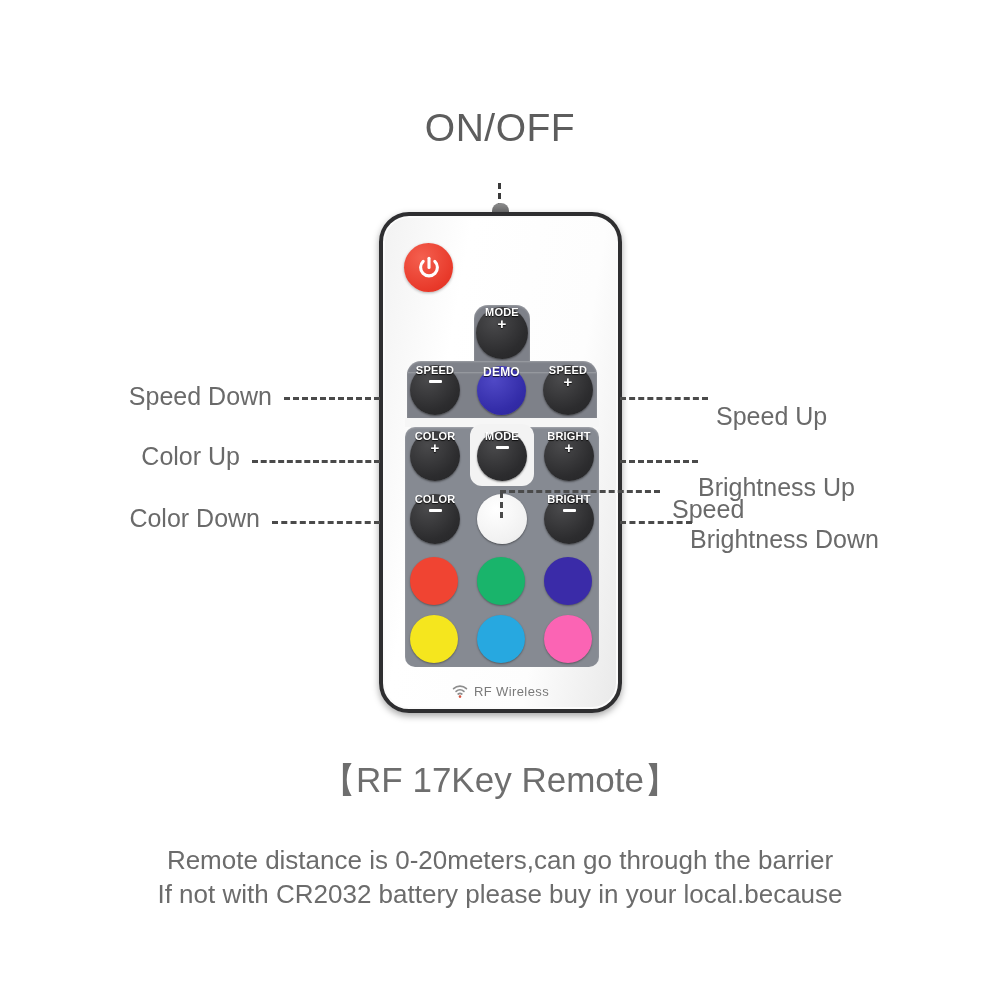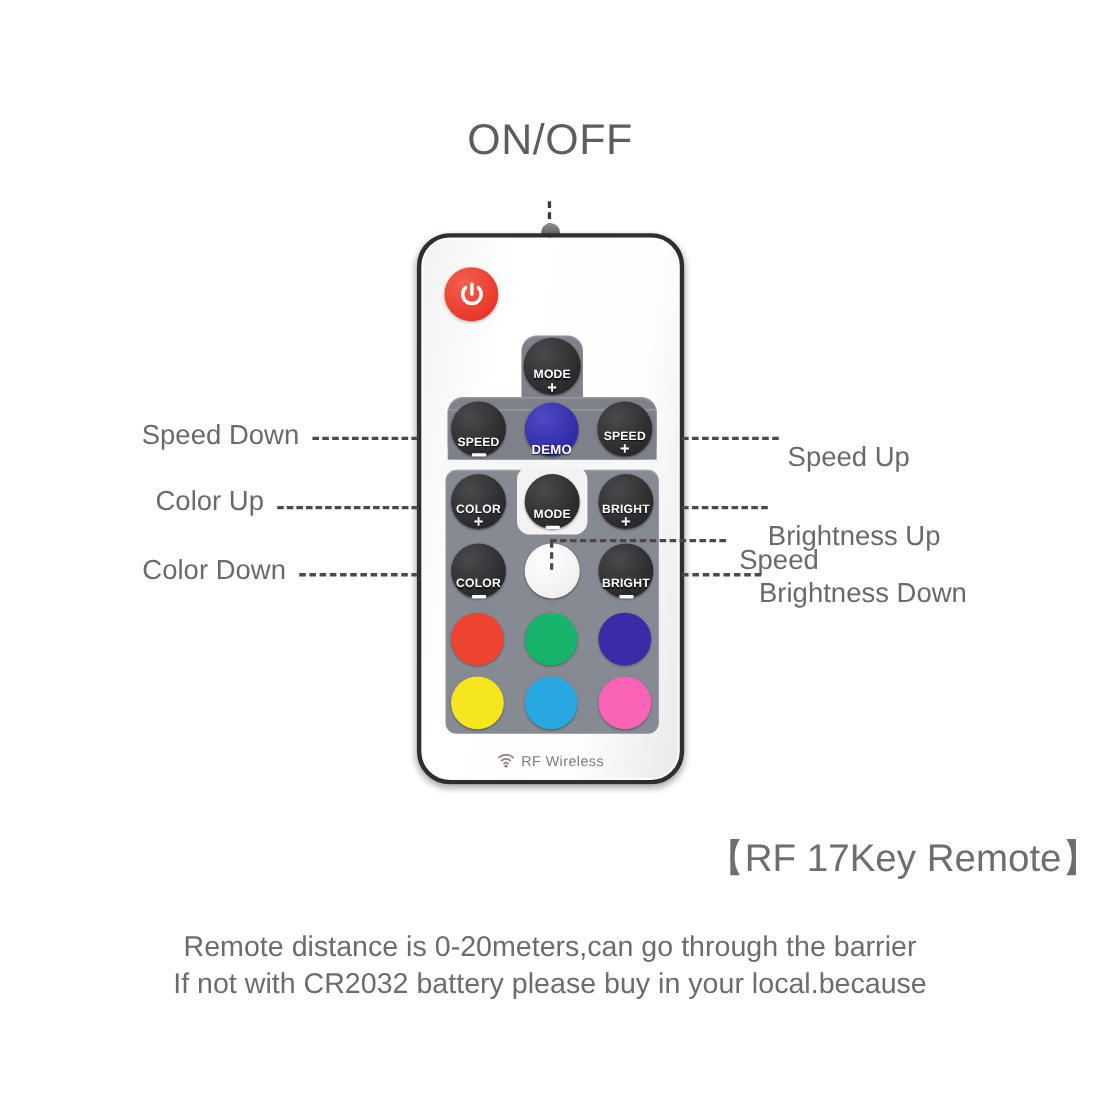--- a/index.html
+++ b/index.html
@@ -76,21 +76,21 @@
   }
   #plate-gap{ 
     left:405px;top:418px;width:194px;height:9px;background:#f6f6f6;
   }
 
   
   .key{
     position:absolute;border-radius:50%;
     background:radial-gradient(circle at 35% 28%,#4a4a4c,#2c2c2e 65%,#242426);
     color:#ffffff;
-    display:flex;flex-direction:column;align-items:center;justify-content:flex-end;
+    display:flex;flex-direction:column;align-items:center;justify-content:flex-start;
     font-weight:bold;line-height:1;
     box-shadow:0 1px 2px rgba(0,0,0,.45);
     text-shadow:0 1px 1px rgba(0,0,0,.8);
   }
   .key .lbl{font-size:11px;letter-spacing:.2px;}
   .key .sym{font-size:15px;margin-top:0px;line-height:.8;}
   .key .sym.minus{
     display:block;width:13px;height:3px;background:#fff;margin-top:4px;border-radius:1px;
   }
   .key.demo{
@@ -121,21 +121,21 @@
 
   .leader{
     position:absolute;height:0;border-top:3px dashed #4a4a4a;
   }
   .leader-v{
     position:absolute;width:0;border-left:3px dashed #4a4a4a;
   }
 
   
   #caption{
-    left:0;top:757px;width:1000px;text-align:right;
+    left:0;top:757px;width:1000px;text-align:center;
     font-size:35px;color:#6e6e6e;white-space:nowrap;
   }
   #desc{
     left:0;top:843px;width:1000px;text-align:center;
     font-size:26px;line-height:34px;color:#6c6c6c;
   }
   #desc div{white-space:nowrap;}
 </style>
 </head>
 <body>

